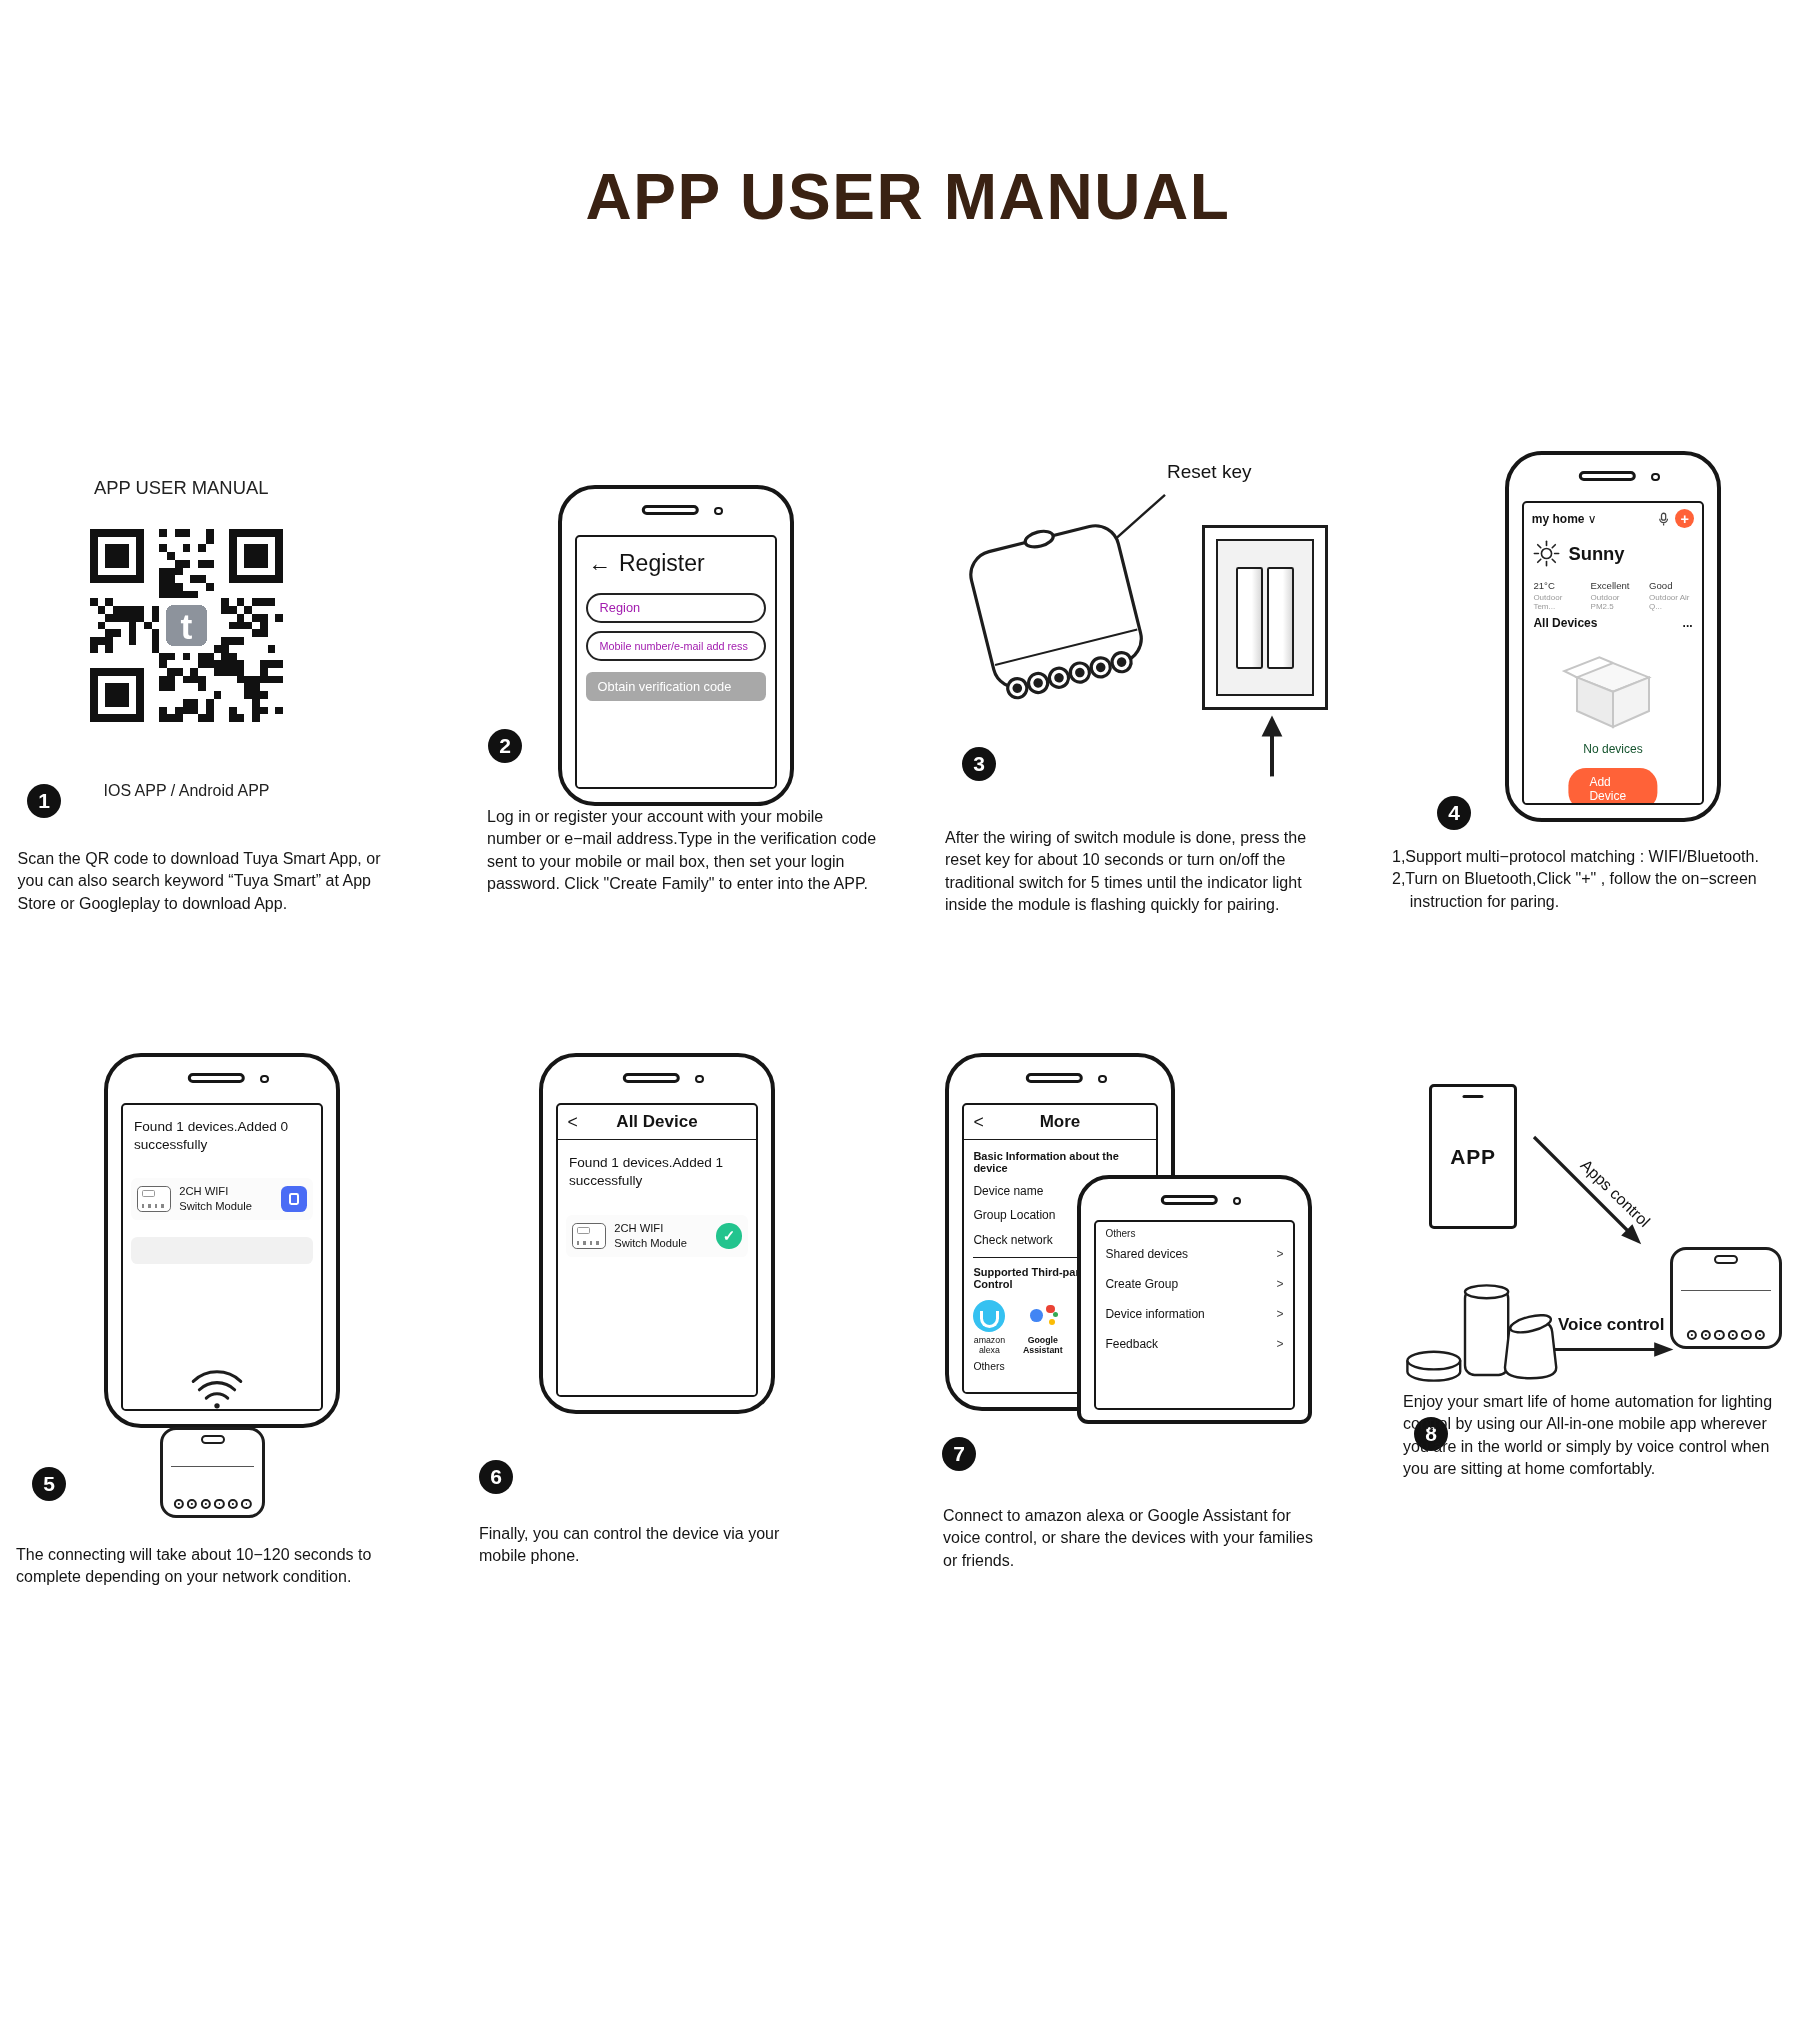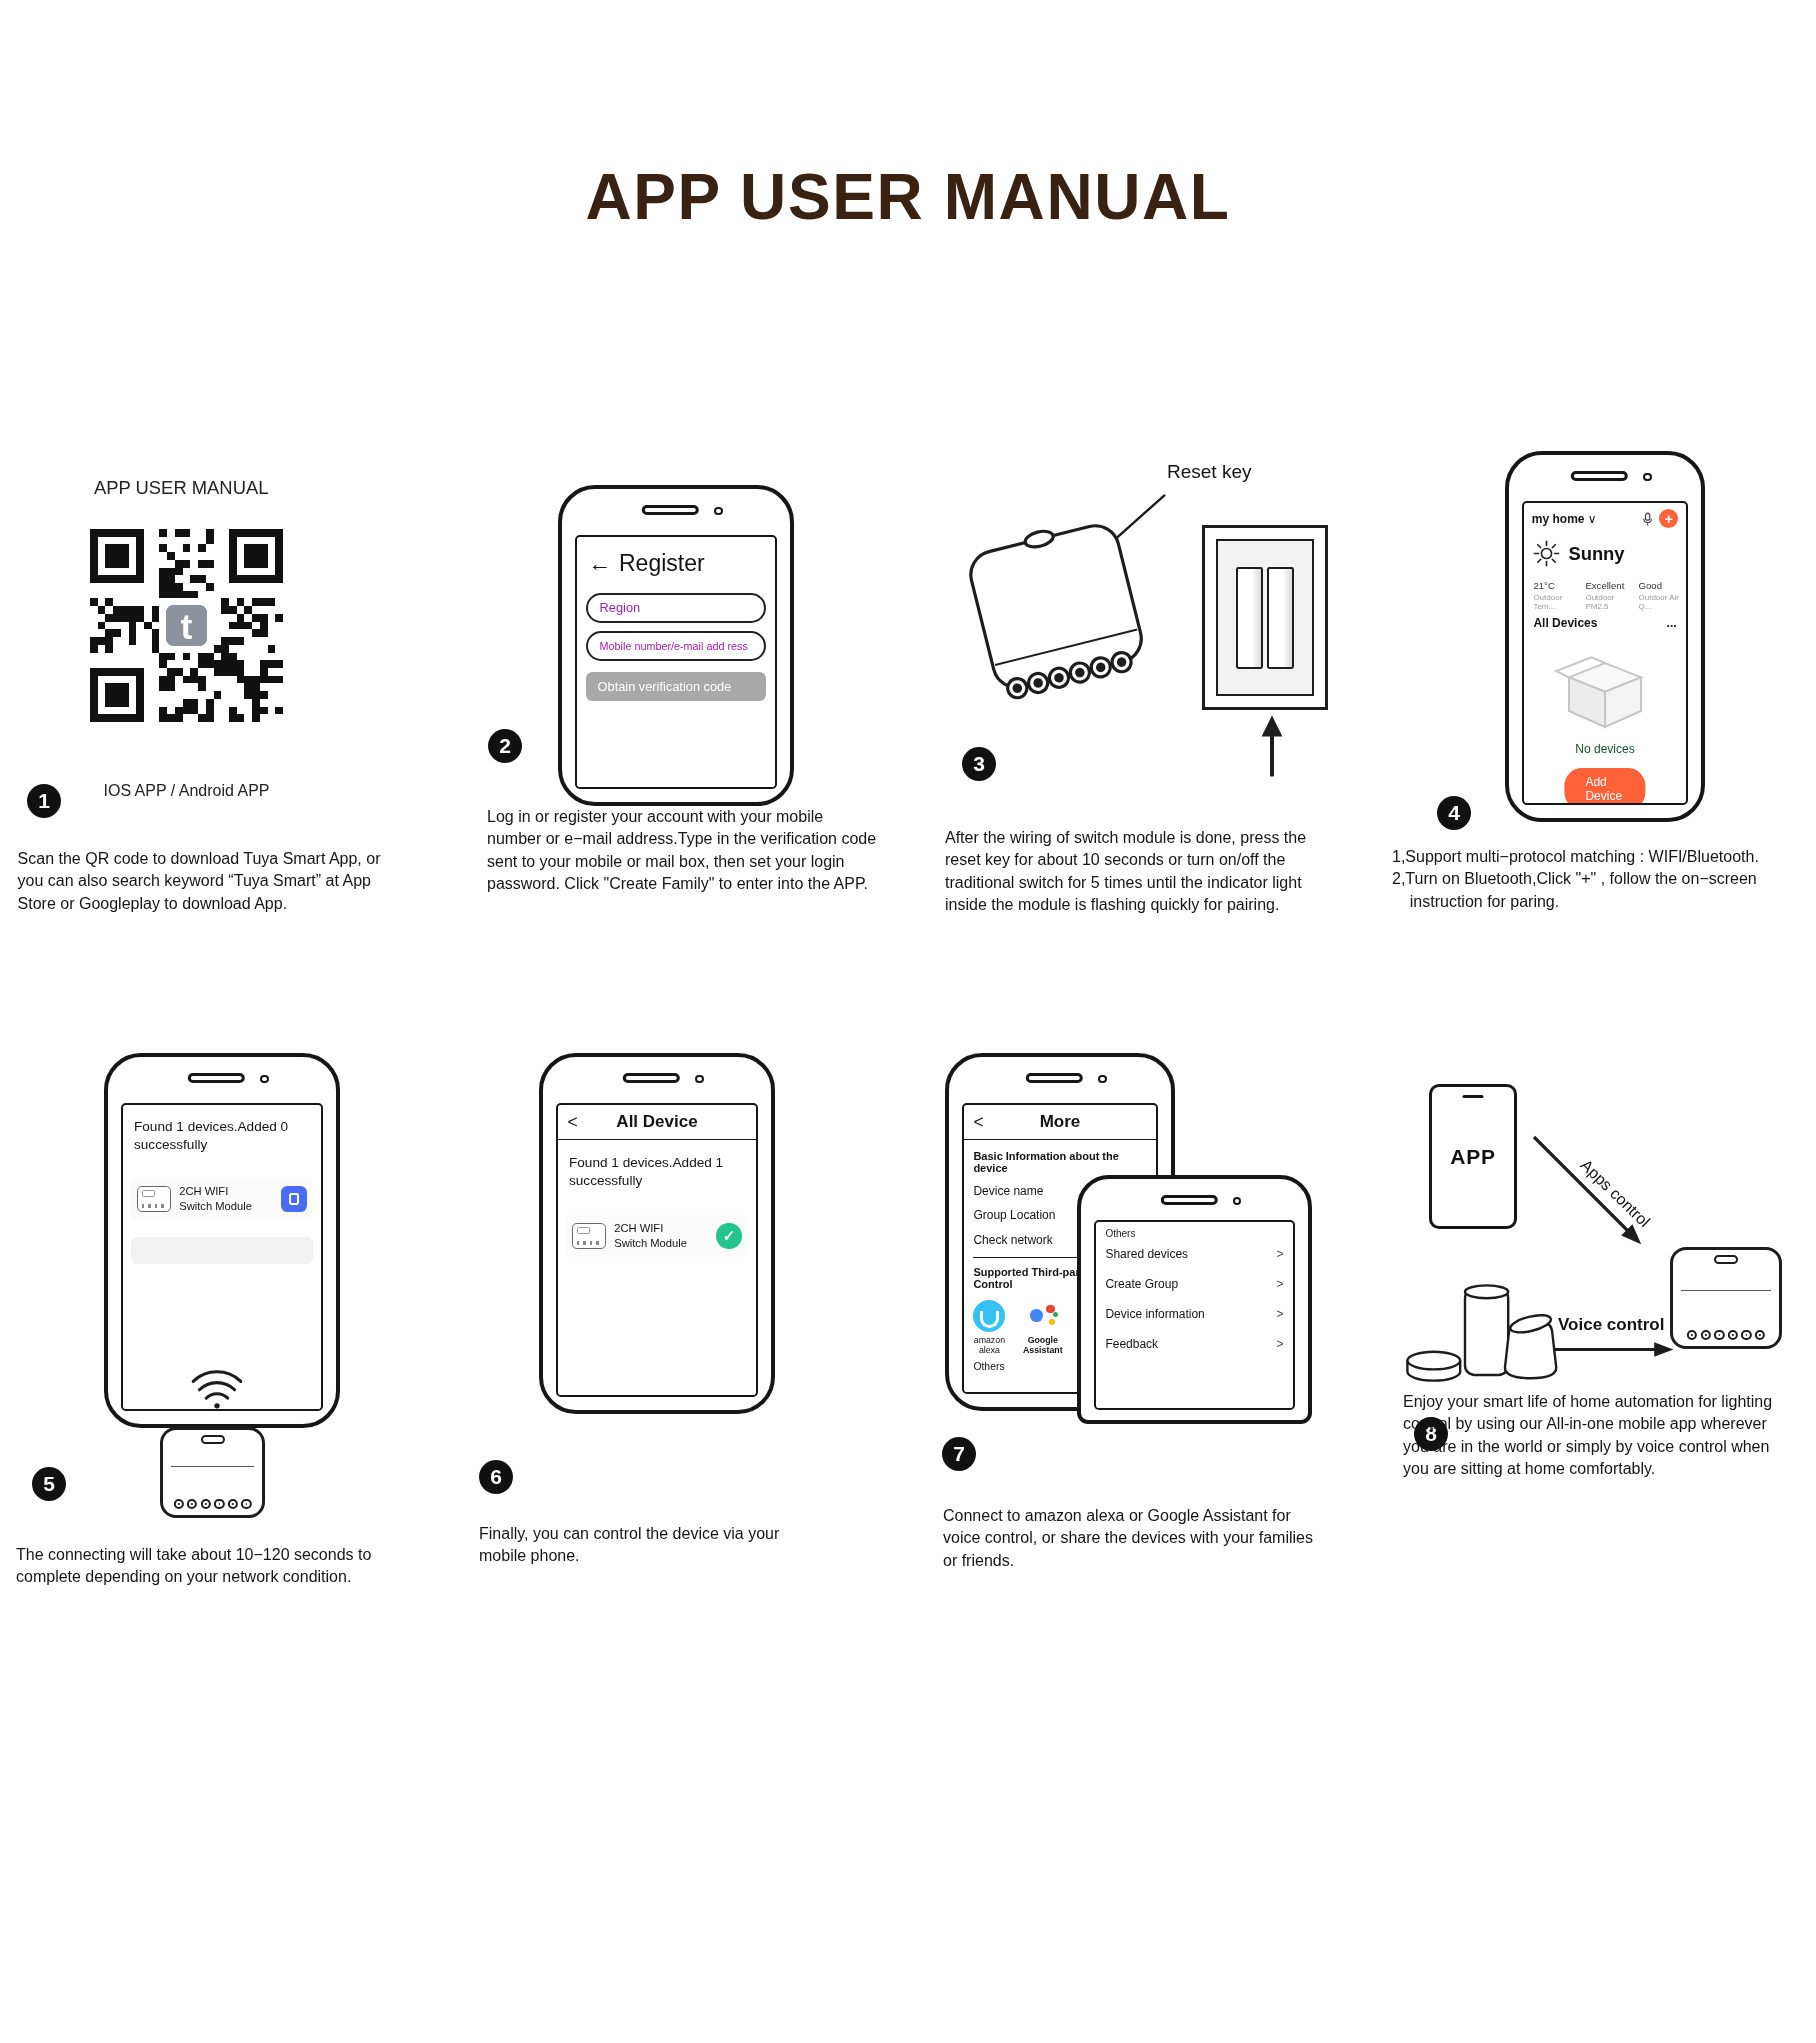--- a/index.html
+++ b/index.html
@@ -102,21 +102,21 @@
   .g-ic .b { width:12.8px; height:12.8px; background:#4285F4; left:3.2px; top:9.6px; }
   .g-ic .r { width:8.8px; height:8.8px; background:#EA4335; left:19px; top:4.8px; }
   .g-ic .y { width:6.4px; height:6.4px; background:#FBBC05; left:22.3px; top:19px; }
   .g-ic .g { width:5.6px; height:5.6px; background:#34A853; left:26px; top:12px; }
   .bold { font-weight:bold; }
   .rowB { display:flex; justify-content:space-between; align-items:center; padding:8px 9.6px; font-size:12px; }
   .rowB .chev { color:#444; font-size:12px; }
   .othersB { padding:6.4px 9.6px 0 9.6px; font-size:10px; color:#222; }
 
   
-  .mini-phone { position:absolute; border:3.2px solid #161616; border-radius:10px; background:#fff;
+  .mini-phone { position:absolute; border:3.2px solid #161616; border-radius:5px; background:#fff;
                 display:flex; align-items:center; justify-content:center; }
   .mini-phone::before { content:""; position:absolute; top:8px; left:50%; transform:translateX(-50%);
                 width:21px; height:3.2px; background:#161616; border-radius:1.6px; }
   .mini-phone .lbl { font-size:21px; font-weight:bold; letter-spacing:0.8px; }
   .rot-label { position:absolute; font-size:16px; background:#fff; padding:0 3.2px; transform:rotate(44deg); transform-origin:left top; }
   .voice-label { position:absolute; font-size:17px; font-weight:bold; }
 
   .qr-caption { position:absolute; text-align:center; font-size:16px; color:#222; }
   svg { display:block; }
 </style>
@@ -353,21 +353,21 @@
       <div class="rocker"></div>
     </div>
   </div>
   <svg class="abs" style="left:1255px; top:714px;" width="34" height="64" viewBox="0 0 42 80">
     <line x1="21" y1="78" x2="21" y2="20" stroke="#1d1d1d" stroke-width="5"></line>
     <polygon points="21,2 8,28 34,28" fill="#1d1d1d"></polygon>
   </svg>
   <div class="badge" style="left:962px; top:747px;">3</div>
   <p class="body-text" style="left:945px; top:827px; width:399px;">After the wiring of switch module is done, press the reset key for about 10 seconds or turn on/off the traditional switch for 5 times until the indicator light inside the module is flashing quickly for pairing.</p>
 
-  <div class="phone" style="left:1505px; top:451px; width:200px; height:371px;">
+  <div class="phone" style="left:1505px; top:451px; width:216px; height:371px;">
     <div class="speaker"></div>
     <div class="cam"></div>
     <div class="screen">
       <div class="t-header">
         <span>my home</span>&nbsp;
         <span style="font-weight:normal;">∨</span>
         <span class="spacer"></span>
         <svg width="11.2" height="14.4" viewBox="0 0 16 20" fill="none" stroke="#444" stroke-width="1.8">
           <rect x="5" y="1.5" width="6" height="10" rx="3"></rect>
             <path d="M2.5 9.5a5.5 5.5 0 0 0 11 0"></path>

